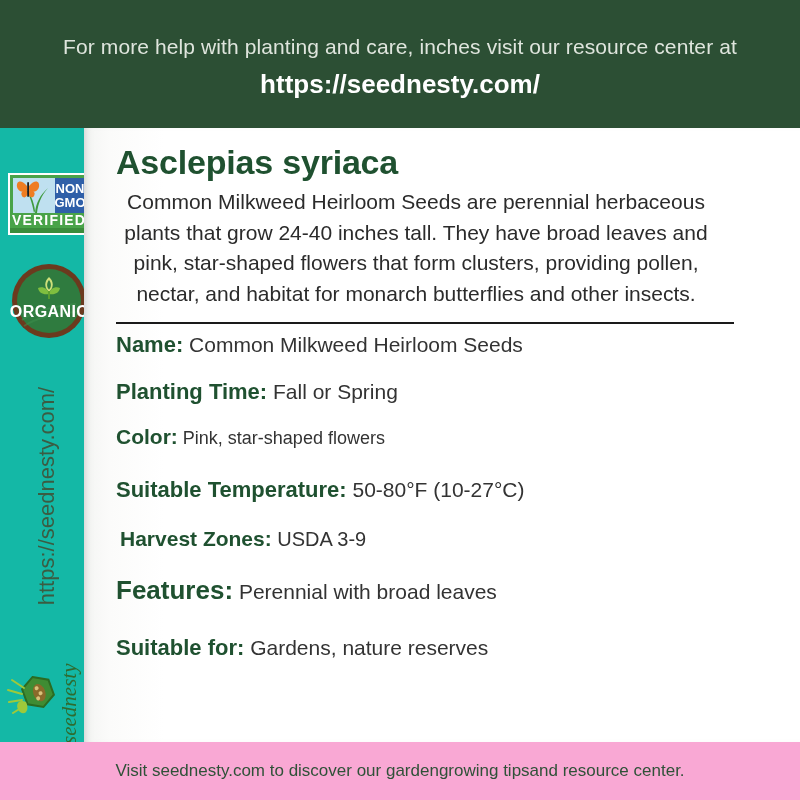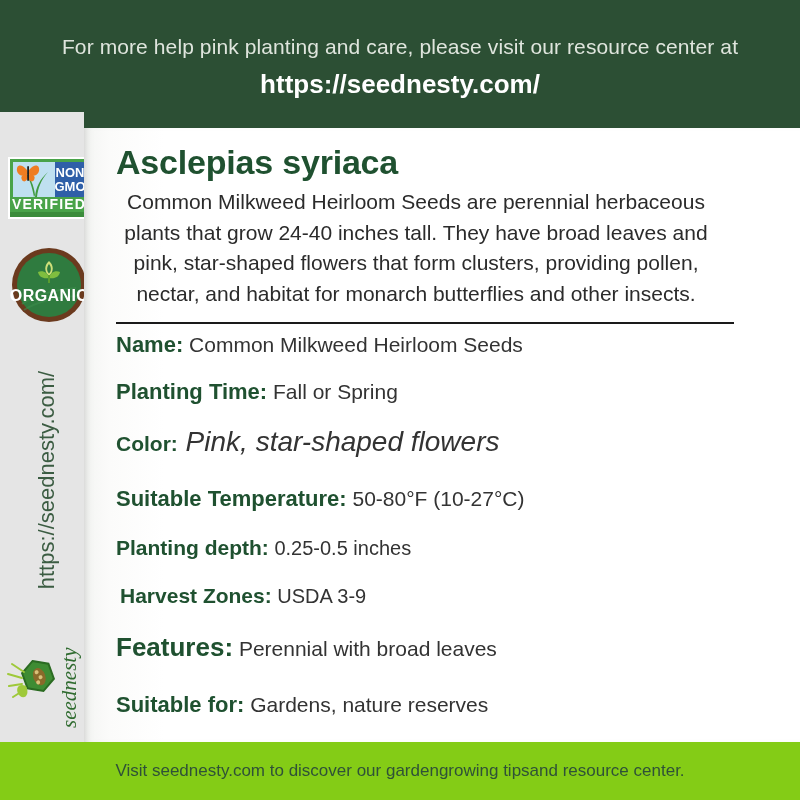--- a/index.html
+++ b/index.html
@@ -50,24 +50,24 @@
     font-weight: bold;
     white-space: nowrap;
     margin-top: 9px;
     line-height: 1.2;
   }
 
   
   .rail {
     position: absolute;
     left: 0;
-    top: 112px;
+    top: 128px;
     width: 84px;
     height: 672px;
-    background: #e5e5e5;
+    background: #14b8a6;
   }
 
   .badge-nongmo {
     position: absolute;
     left: 8px;
     top: 45px;
     width: 82px;
     height: 62px;
   }
   .badge-organic {
@@ -159,38 +159,38 @@
     margin-top: 44px;
   }
 
   
   .footer {
     position: absolute;
     left: 0;
     top: 742px;
     width: 800px;
     height: 58px;
-    background: #84cc16;
+    background: #f9a8d4;
     display: flex;
     align-items: center;
     justify-content: center;
   }
   .footer-text {
     color: #2f5138;
     font-size: 17px;
     white-space: nowrap;
   }
 </style>
 </head>
 <body>
 
 <div class="page">
 
   <div class="header">
-    <div class="header-line1">For more help pink planting and care, please visit our resource center at</div>
+    <div class="header-line1">For more help with planting and care, inches visit our resource center at</div>
     <div class="header-line2">https://seednesty.com/</div>
   </div>
 
   <div class="rail">
 
     <div class="badge-nongmo">
       <svg viewBox="0 0 82 62" width="82" height="62">
         <rect x="0" y="0" width="82" height="62" fill="#ffffff"></rect>
         <rect x="2" y="2" width="78" height="58" fill="#49a349"></rect>
         <rect x="5" y="5" width="42" height="35" fill="#bfe0f0"></rect>
@@ -256,23 +256,22 @@
   </div>
 
   <div class="card">
     <div class="card-inner">
       <div class="title">Asclepias syriaca</div>
       <div class="description">Common Milkweed Heirloom Seeds are perennial herbaceous plants that grow 24-40 inches tall. They have broad leaves and pink, star-shaped flowers that form clusters, providing pollen, nectar, and habitat for monarch butterflies and other insects.</div>
       <div class="divider"></div>
       <div class="specs" id="spec-list">
           <div class="spec-row" style="margin-top: 0px; margin-left: 0px;"><span class="spec-label" style="font-size: 22px;">Name:</span><span class="spec-value" style="font-size: 21px;"> Common Milkweed Heirloom Seeds</span></div>
           <div class="spec-row" style="margin-top: 19px; margin-left: 0px;"><span class="spec-label" style="font-size: 22px;">Planting Time:</span><span class="spec-value" style="font-size: 21px;"> Fall or Spring</span></div>
-          <div class="spec-row" style="margin-top: 19px; margin-left: 0px;"><span class="spec-label" style="font-size: 21px;">Color:</span><span class="spec-value" style="font-size: 28px; font-style: italic;"> Pink, star-shaped flowers</span></div>
+          <div class="spec-row" style="margin-top: 19px; margin-left: 0px;"><span class="spec-label" style="font-size: 21px;">Color:</span><span class="spec-value" style="font-size: 18px;"> Pink, star-shaped flowers</span></div>
           <div class="spec-row" style="margin-top: 26px; margin-left: 0px;"><span class="spec-label" style="font-size: 22px;">Suitable Temperature:</span><span class="spec-value" style="font-size: 21px;"> 50-80°F (10-27°C)</span></div>
-          <div class="spec-row" style="margin-top: 22px; margin-left: 0px;"><span class="spec-label" style="font-size: 21px;">Planting depth:</span><span class="spec-value" style="font-size: 20px;"> 0.25-0.5 inches</span></div>
           <div class="spec-row" style="margin-top: 22px; margin-left: 4px;"><span class="spec-label" style="font-size: 21px;">Harvest Zones:</span><span class="spec-value" style="font-size: 20px;"> USDA 3-9</span></div>
           <div class="spec-row" style="margin-top: 22px; margin-left: 0px;"><span class="spec-label" style="font-size: 26px;">Features:</span><span class="spec-value" style="font-size: 21px; text-align: right;"> Perennial with broad leaves</span></div>
           <div class="spec-row" style="margin-top: 27px; margin-left: 0px;"><span class="spec-label" style="font-size: 22px;">Suitable for:</span><span class="spec-value" style="font-size: 21px;"> Gardens, nature reserves</span></div>
         </div>
     </div>
   </div>
 
   <div class="footer">
     <div class="footer-text">Visit seednesty.com to discover our gardengrowing tipsand resource center.</div>
   </div>

